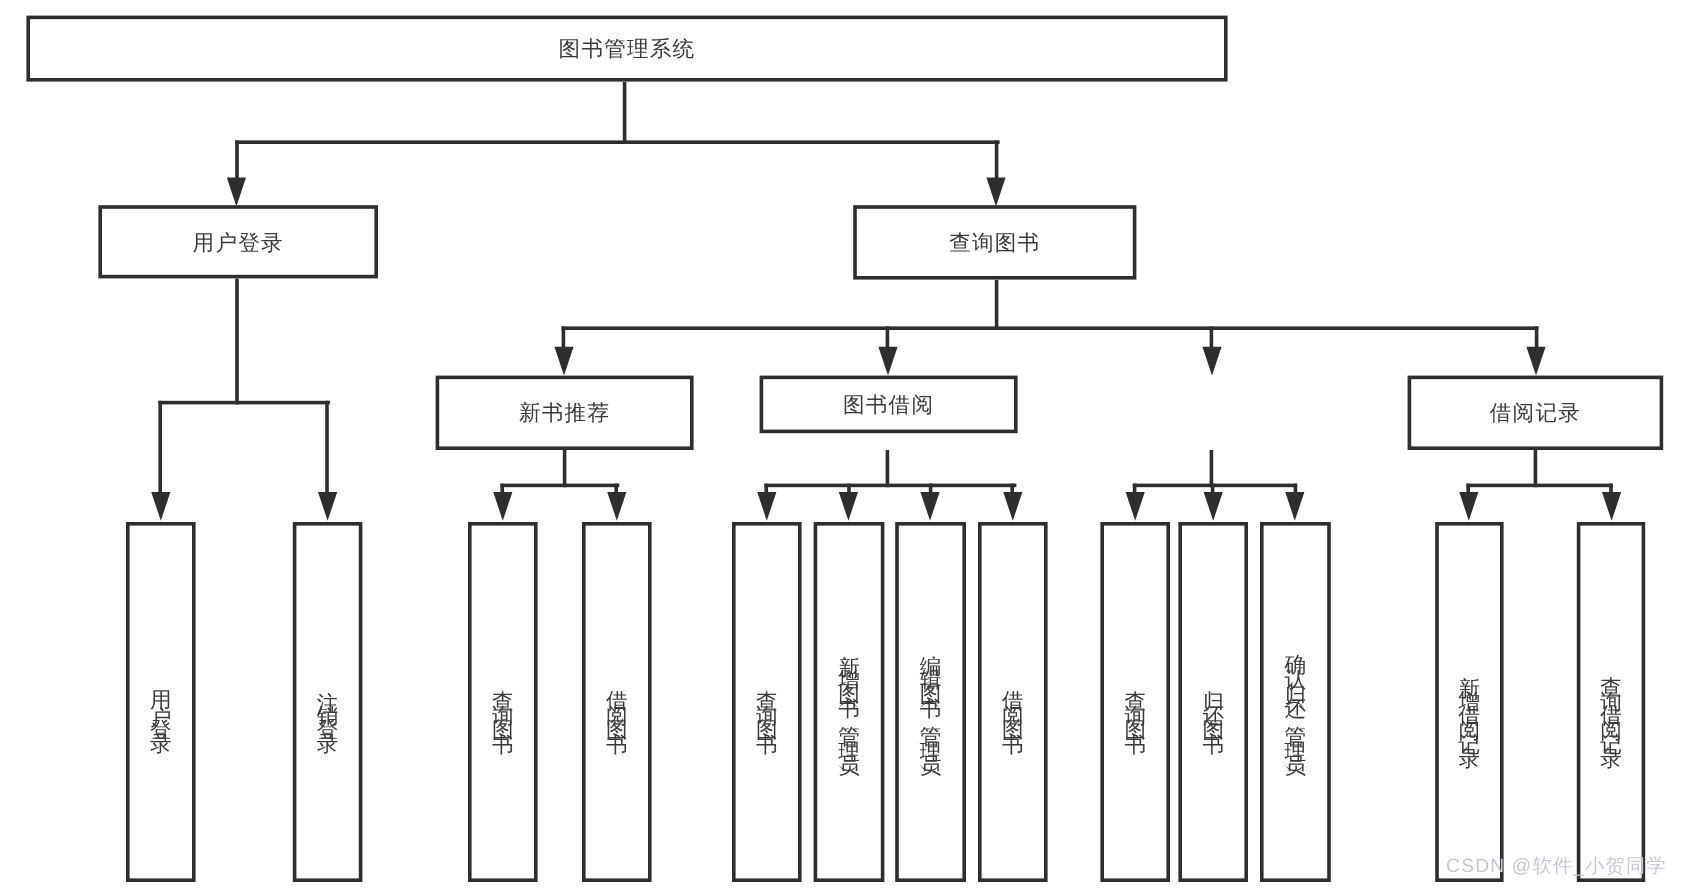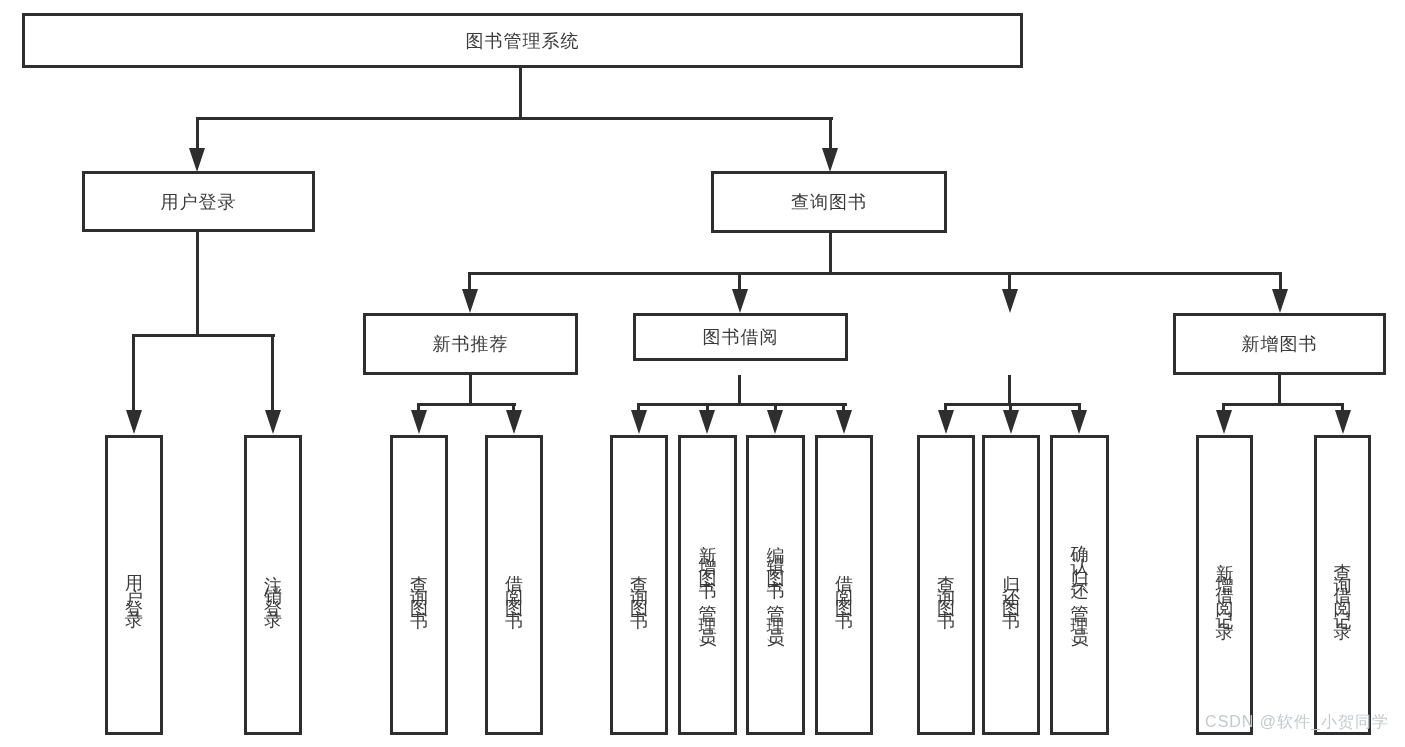--- a/index.html
+++ b/index.html
@@ -73,21 +73,21 @@
   <div class="vline" style="left:1279px; top:272px; width:3px; height:20px;"></div>
   <div class="arrow" style="left:1272px; top:289px;"></div>
 
   <div class="box" style="left:363px; top:313px; width:215px; height:62px;justify-content:center;">
     <span>新书推荐</span>
   </div>
   <div class="box" style="left:633px; top:313px; width:215px; height:48px;">
     <span>图书借阅</span>
   </div>
   <div class="box" style="left:1173px; top:313px; width:213px; height:62px;">
-    <span>新增图书</span>
+    <span>借阅记录</span>
   </div>
 
   <div class="vline" style="left:469px; top:375px; width:3px; height:31px;"></div>
   <div class="hline" style="left:417px; top:403px; width:99px; height:3px;"></div>
   <div class="vline" style="left:417px; top:403px; width:3px; height:9px;"></div>
   <div class="arrow" style="left:411px; top:410px;"></div>
   <div class="vline" style="left:512px; top:403px; width:3px; height:9px;"></div>
   <div class="arrow" style="left:506px; top:410px;"></div>
 
   <div class="vline" style="left:738px; top:375px; width:3px; height:31px;"></div>

